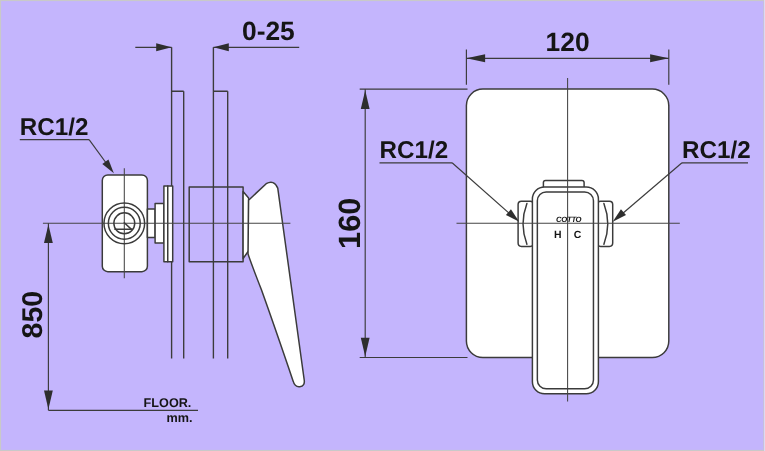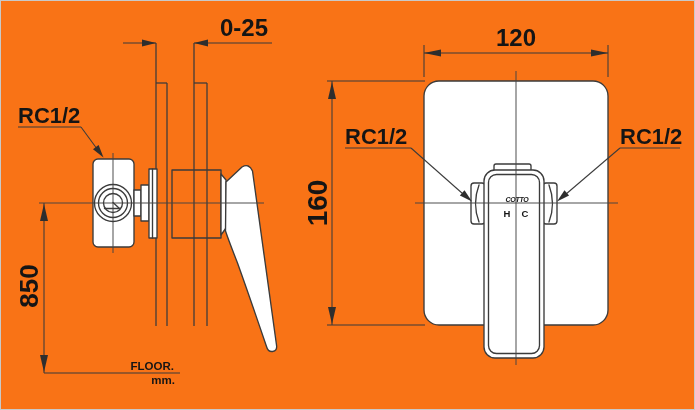--- a/index.html
+++ b/index.html
@@ -1,18 +1,18 @@
 <!DOCTYPE html>
 <html><head>
 <meta charset="utf-8">
 <style>
   html,body{margin:0;padding:0;background:#fff;}
   .canvas{
     position:relative;width:695px;height:410px;box-sizing:border-box;
-    background:#f97316;border:1px solid #c9c9c9;overflow:hidden;
+    background:#c4b5fd;border:1px solid #c9c9c9;overflow:hidden;
     font-family:"Liberation Sans", sans-serif;
   }
   svg{position:absolute;left:0;top:0;}
   .ln{stroke:#3b3b3b;fill:none;stroke-width:1.35;stroke-linecap:round;stroke-linejoin:round;}
   .lnfill{stroke:#3b3b3b;fill:#ffffff;stroke-width:1.35;stroke-linejoin:round;}
   .wall{stroke:#3b3b3b;fill:none;stroke-width:1.25;}
   .dim{stroke:#3b3b3b;fill:none;stroke-width:1.05;}
   .cl{stroke:#444444;fill:none;stroke-width:0.95;}
   .arrow{fill:#2e2e2e;stroke:none;}
   .dimtxt{fill:#151515;font-weight:700;}

